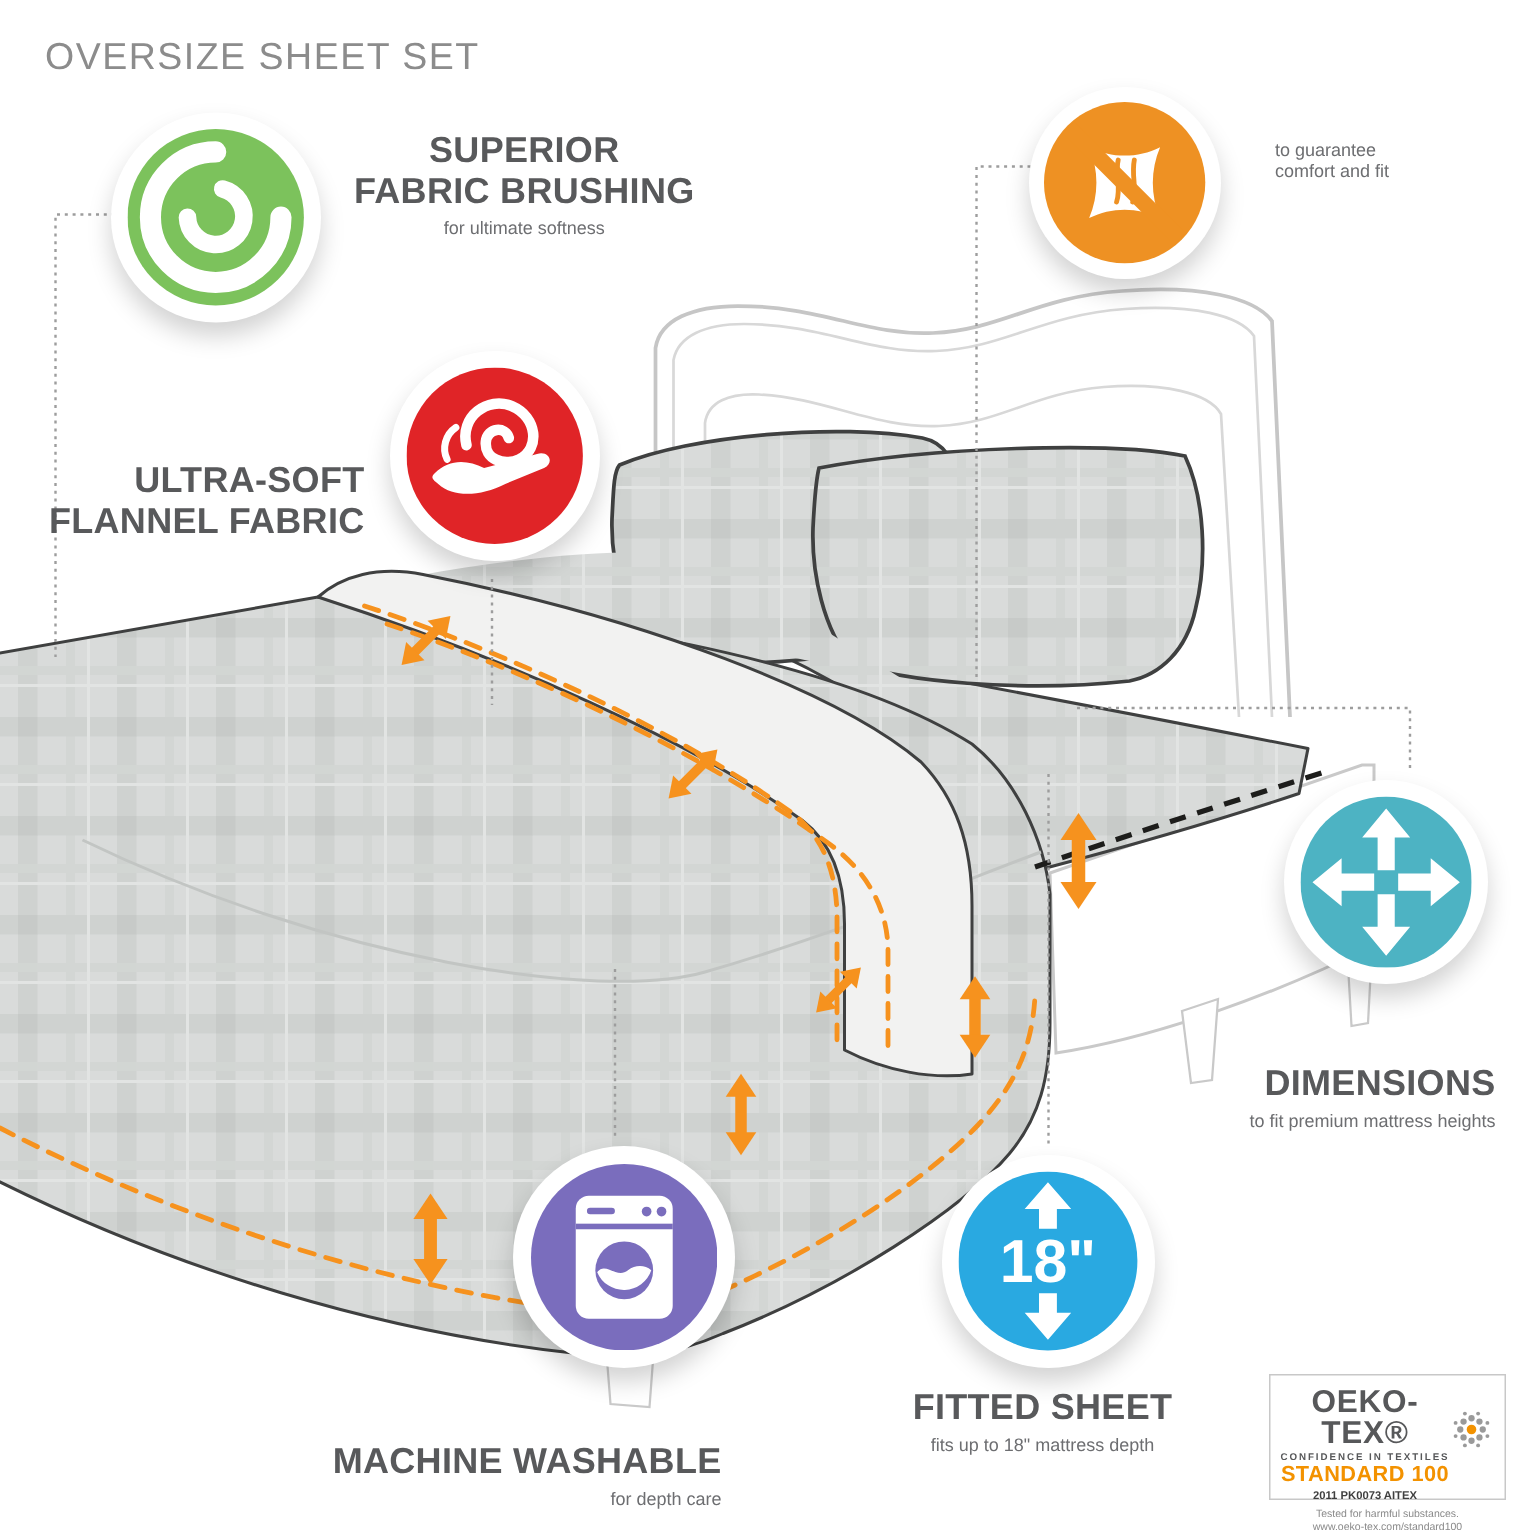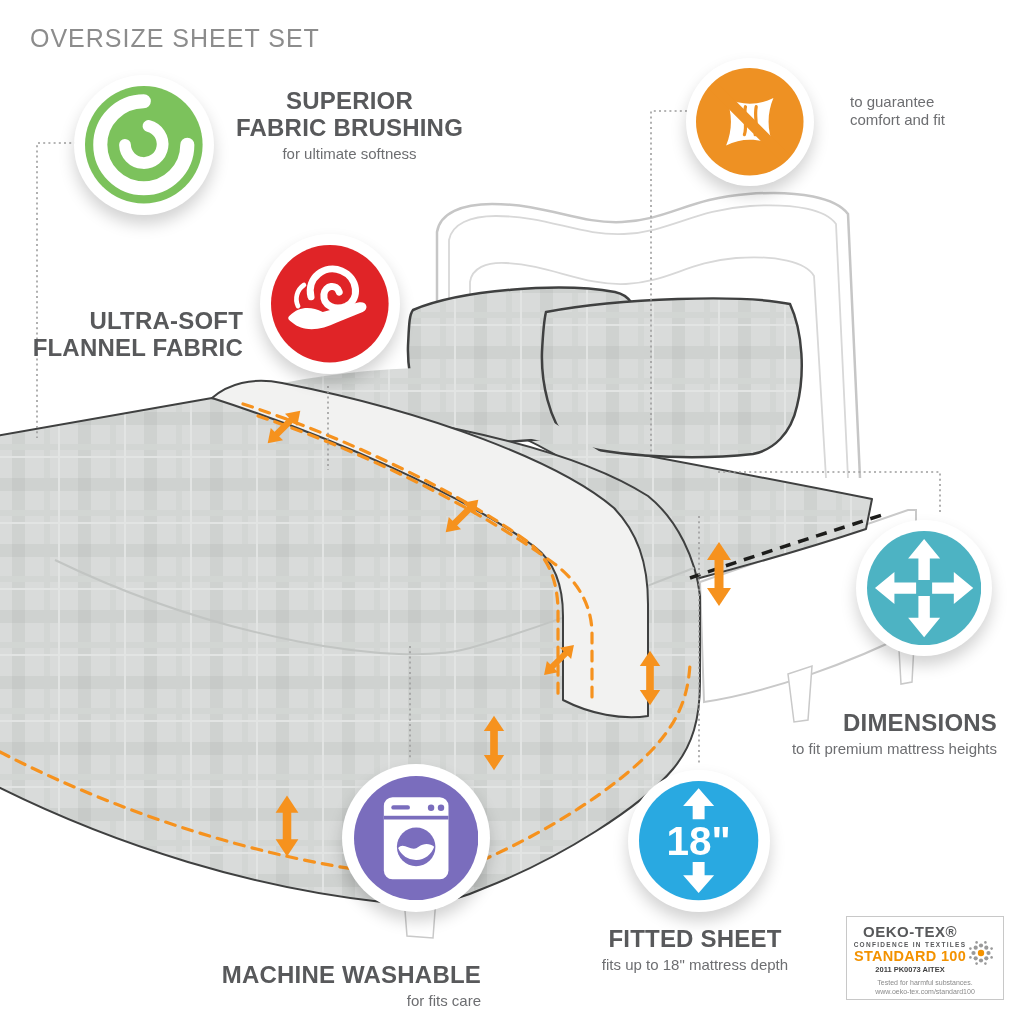--- a/index.html
+++ b/index.html
@@ -8,25 +8,25 @@
   .bed-svg{position:absolute;left:0;top:0;width:1024px;height:1024px;}
   .page-title{position:absolute;font-size:25px;color:#8c8c8c;letter-spacing:1px;font-weight:400;}
   .badge{position:absolute;border-radius:50%;background:#ffffff;
          box-shadow:0 9px 16px rgba(0,0,0,0.18);
          display:flex;align-items:center;justify-content:center;}
   .badge svg{width:84%;height:84%;display:block;}
   .ftext{position:absolute;}
   .t-right{text-align:right;margin-top:40px;}
   .t-center{text-align:center;}
   .feature-title{font-weight:bold;color:#58595b;font-size:24px;line-height:1.12;letter-spacing:0.2px;white-space:nowrap;}
-  .feature-sub{color:#6d6e71;font-size:15px;line-height:1.18;margin-top:3px;white-space:nowrap;}
+  .feature-sub{color:#6d6e71;font-size:12px;line-height:1.18;margin-top:3px;white-space:nowrap;}
   .cert-box{position:absolute;left:846px;top:916px;width:158px;height:84px;background:#ffffff;
             border:1px solid #c8c8c8;box-sizing:border-box;text-align:center;padding-top:7px;}
   .cert-main{padding-right:30px;}
-  .cert-brand{font-size:15px;font-weight:bold;color:#57585a;letter-spacing:0.5px;line-height:1;}
+  .cert-brand{font-size:21px;font-weight:bold;color:#57585a;letter-spacing:0.5px;line-height:1;}
   .cert-tagline{font-size:6.5px;font-weight:bold;color:#57585a;letter-spacing:1.3px;margin-top:2px;}
   .cert-standard{font-size:14.5px;font-weight:bold;color:#f39200;letter-spacing:0.3px;margin-top:1px;line-height:1.05;}
   .cert-code{font-size:7.5px;font-weight:bold;color:#3f3f3f;margin-top:1px;}
   .cert-note{font-size:7px;color:#8a8a8a;line-height:1.3;}
   .cert-note.first{margin-top:4px;}
   .cert-flower{position:absolute;right:7px;top:21px;width:30px;height:30px;}
 </style>
 </head>
 <body>
 
@@ -182,21 +182,21 @@
     <div class="feature-sub" style="margin-top:0;">comfort and fit</div>
   </div>
 
   <div class="ftext t-right" style="right:27px;top:670px;">
     <div class="feature-title">DIMENSIONS</div>
     <div class="feature-sub">to fit premium mattress heights</div>
   </div>
 
   <div class="ftext t-right" style="right:543px;top:922px;">
     <div class="feature-title">MACHINE WASHABLE</div>
-    <div class="feature-sub">for fits care</div>
+    <div class="feature-sub">for depth care</div>
   </div>
 
   <div class="ftext t-center" style="left:535px;top:926px;width:320px;">
     <div class="feature-title">FITTED SHEET</div>
     <div class="feature-sub">fits up to 18" mattress depth</div>
   </div>
 
   <div class="cert-box">
     <div class="cert-main">
       <div class="cert-brand">OEKO-TEX®</div>

